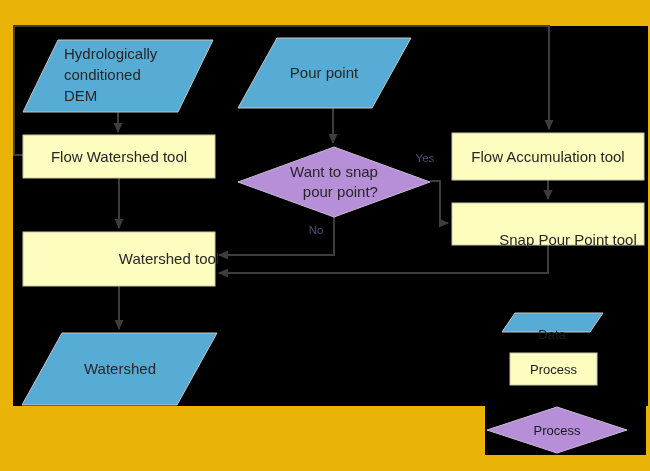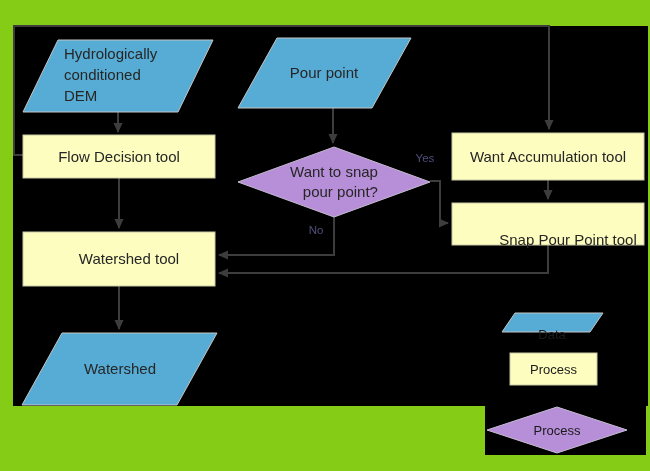--- a/index.html
+++ b/index.html
@@ -1,20 +1,20 @@
 <!DOCTYPE html>
 <html><head>
 <meta charset="utf-8">
 <style>
   html, body { margin: 0; padding: 0; background: #ffffff; }
   .stage {
     position: relative;
     width: 650px;
     height: 471px;
-    background: #84cc16;
+    background: #eab308;
     overflow: hidden;
     font-family: "Liberation Sans", sans-serif;
   }
   .bg-main {
     position: absolute;
     left: 13px; top: 26px;
     width: 635px; height: 380px;
     background: #000000;
   }
   .bg-legend {
@@ -97,30 +97,30 @@
     <rect x="510" y="353" width="87" height="32" stroke="#c8c8a6" stroke-width="1" fill="#fdfdc0"></rect>
     <polygon points="487,430 557,407 627,430 557,453" stroke="#c6bcd2" stroke-width="1" fill="#b78fd8"></polygon>
   </svg>
 
   <div class="lbl left-align prewrap" style="left:64px; top:43px; width:135px; height:66px;">Hydrologically
 conditioned
 DEM</div>
 
   <div class="lbl" style="left:259px; top:62px; width:130px; height:22px;">Pour point</div>
 
-  <div class="lbl" style="left:23px; top:135px; width:192px; height:43px;">Flow Decision tool</div>
+  <div class="lbl" style="left:23px; top:135px; width:192px; height:43px;">Flow Watershed tool</div>
 
-  <div class="lbl" style="left:452px; top:133px; width:192px; height:47px;">Want Accumulation tool</div>
+  <div class="lbl" style="left:452px; top:133px; width:192px; height:47px;">Flow Accumulation tool</div>
 
   <div class="lbl" style="left:452px; top:219px; width:192px; height:42px;margin-left:20px;">Snap Pour Point tool</div>
 
   <div class="lbl prewrap" style="left:254px; top:161px; width:160px; height:42px;">Want to snap
 pour point?</div>
 
-  <div class="lbl" style="left:23px; top:232px; width:212px; height:54px;">Watershed tool</div>
+  <div class="lbl" style="left:23px; top:232px; width:212px; height:54px;padding-left:40px;">Watershed tool</div>
 
   <div class="lbl" style="left:40px; top:358px; width:160px; height:22px;">Watershed</div>
 
   <div class="lbl branch" style="left:410px; top:151px; width:30px; height:14px;">Yes</div>
 
   <div class="lbl branch" style="left:301px; top:223px; width:30px; height:14px;">No</div>
 
   <div class="lbl legend-lbl" style="left:512px; top:326px; width:80px; height:17px;">Data</div>
 
   <div class="lbl legend-lbl" style="left:510px; top:353px; width:87px; height:32px;">Process</div>

